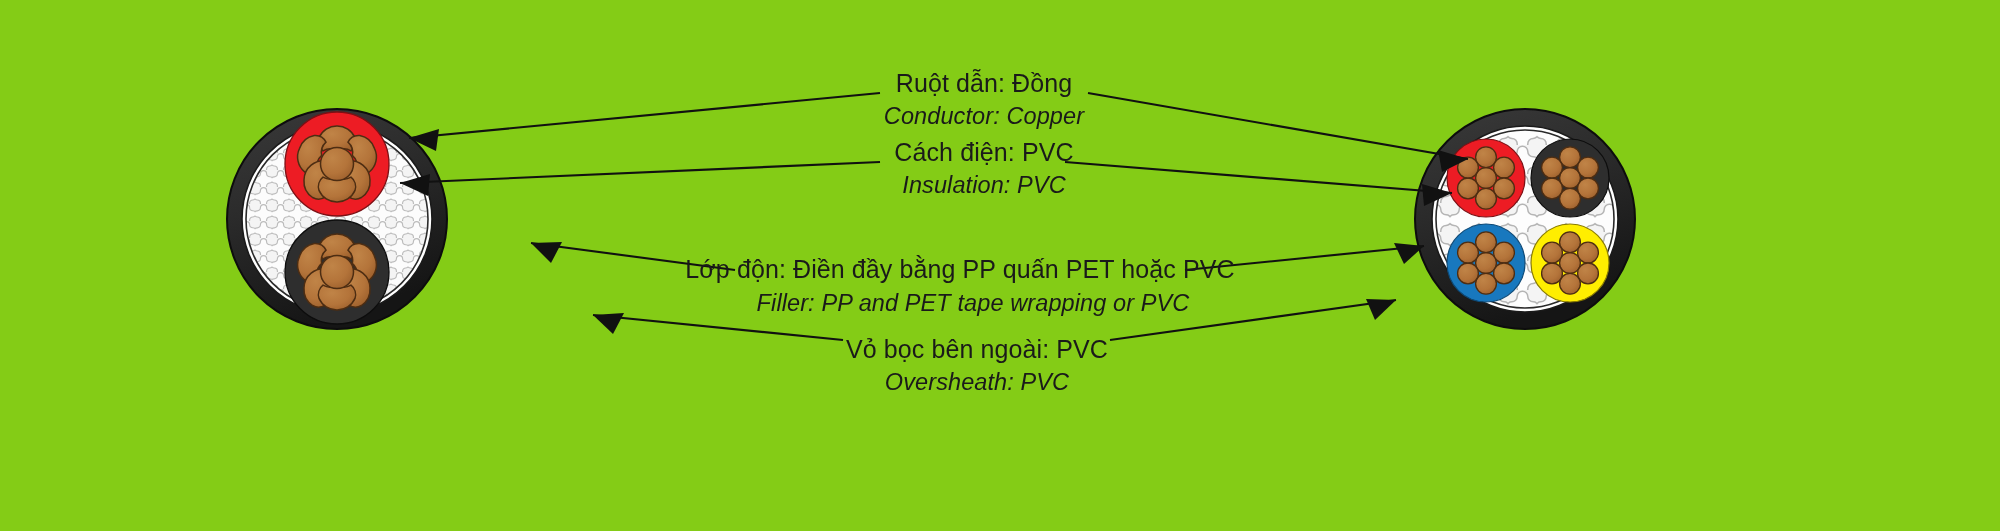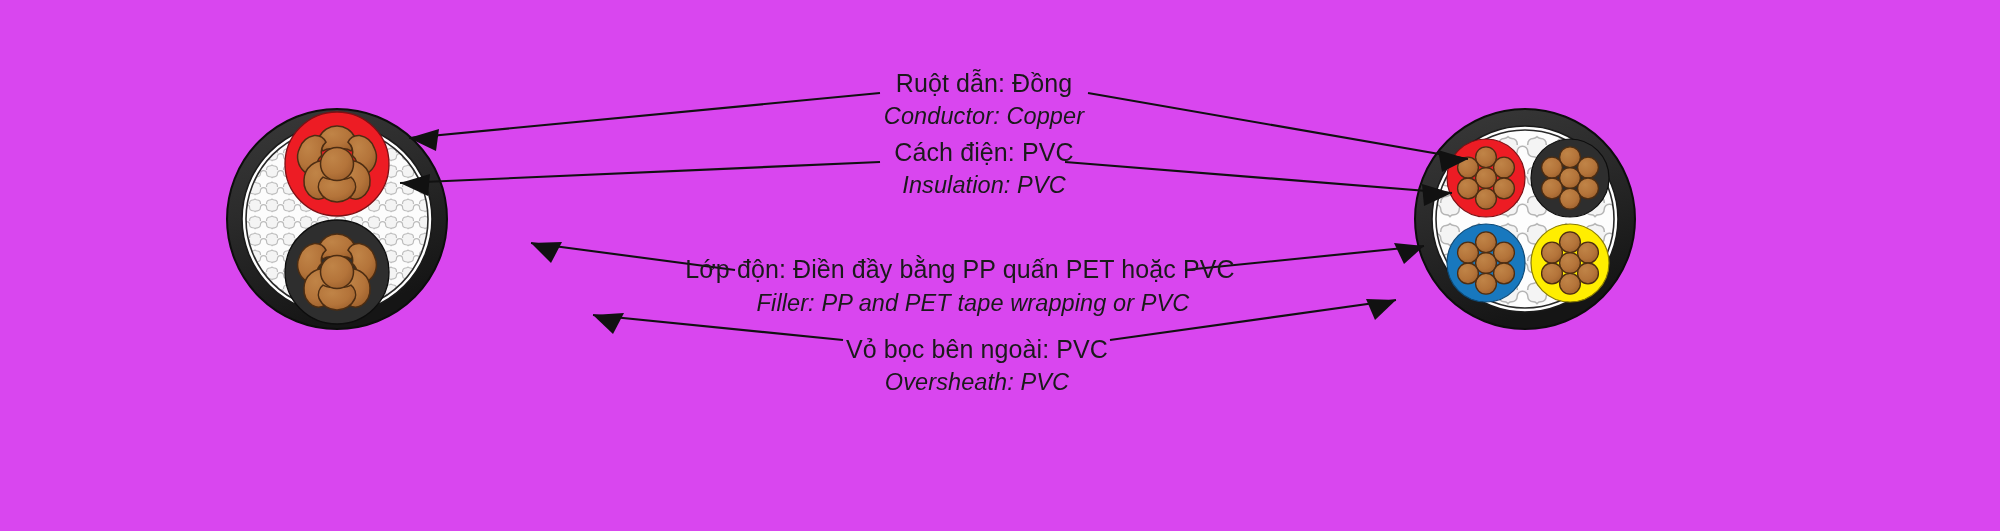--- a/index.html
+++ b/index.html
@@ -8,21 +8,21 @@
     padding: 0;
     background: #ffffff;
   }
   body {
     font-family: "Liberation Sans", sans-serif;
   }
   #stage {
     position: relative;
     width: 2000px;
     height: 531px;
-    background: #d946ef;
+    background: #84cc16;
     overflow: hidden;
   }
   #diagram-svg {
     position: absolute;
     left: 0;
     top: 0;
     width: 2000px;
     height: 531px;
     display: block;
   }

